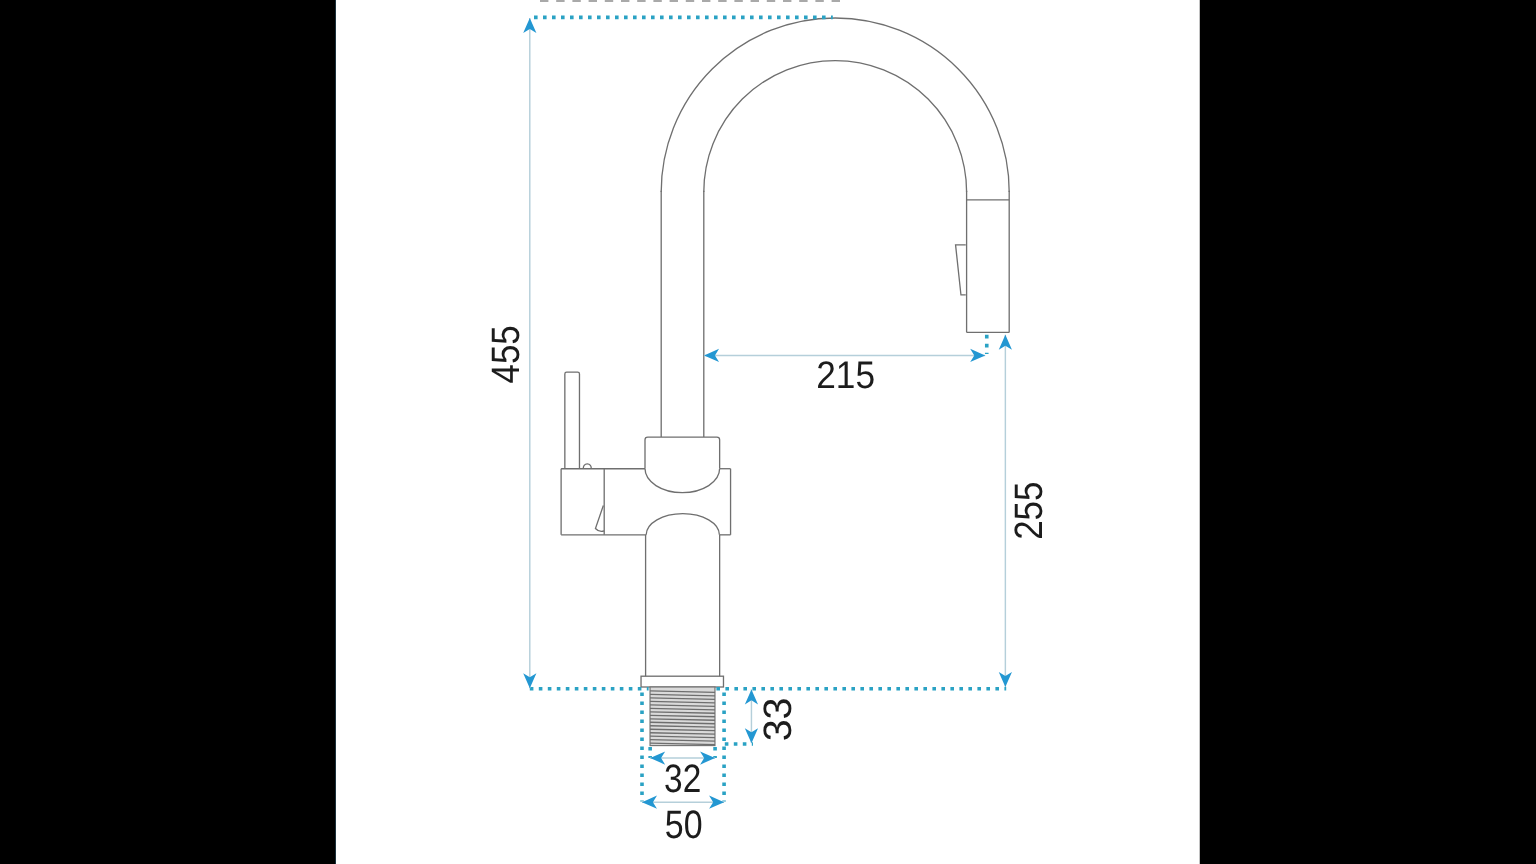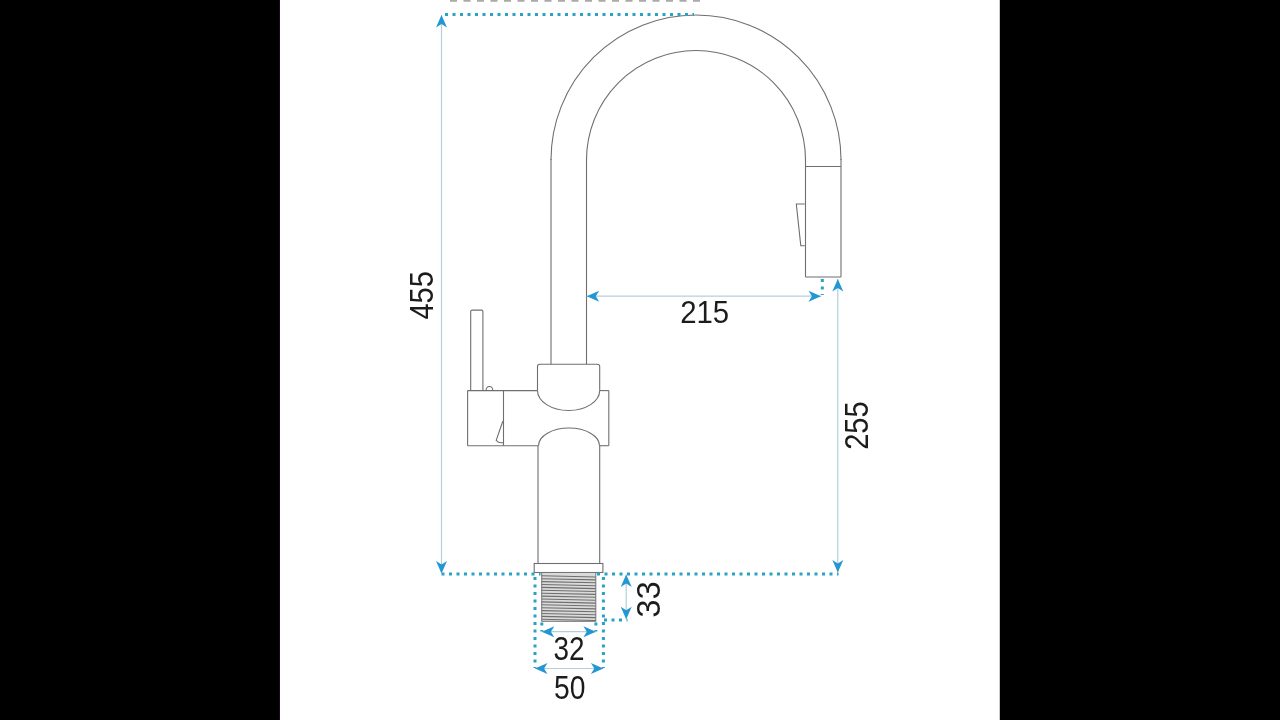--- a/index.html
+++ b/index.html
@@ -1,16 +1,16 @@
 <!DOCTYPE html>
 <html><head>
 <meta charset="utf-8">
 <style>
   html,body{margin:0;padding:0;background:#000;}
-  .stage{position:relative;width:1040px;height:720px;background:#a21caf;overflow:hidden;
+  .stage{position:relative;width:1040px;height:720px;background:#7dd3fc;overflow:hidden;
          font-family:"Liberation Sans", sans-serif;}
   svg{display:block}
 </style>
 </head>
 <body>
 <div class="stage">
 <svg width="1280" height="720" viewBox="0 0 1280 720">
 
   <rect x="280" y="0" width="720" height="720" fill="#ffffff"></rect>
 

